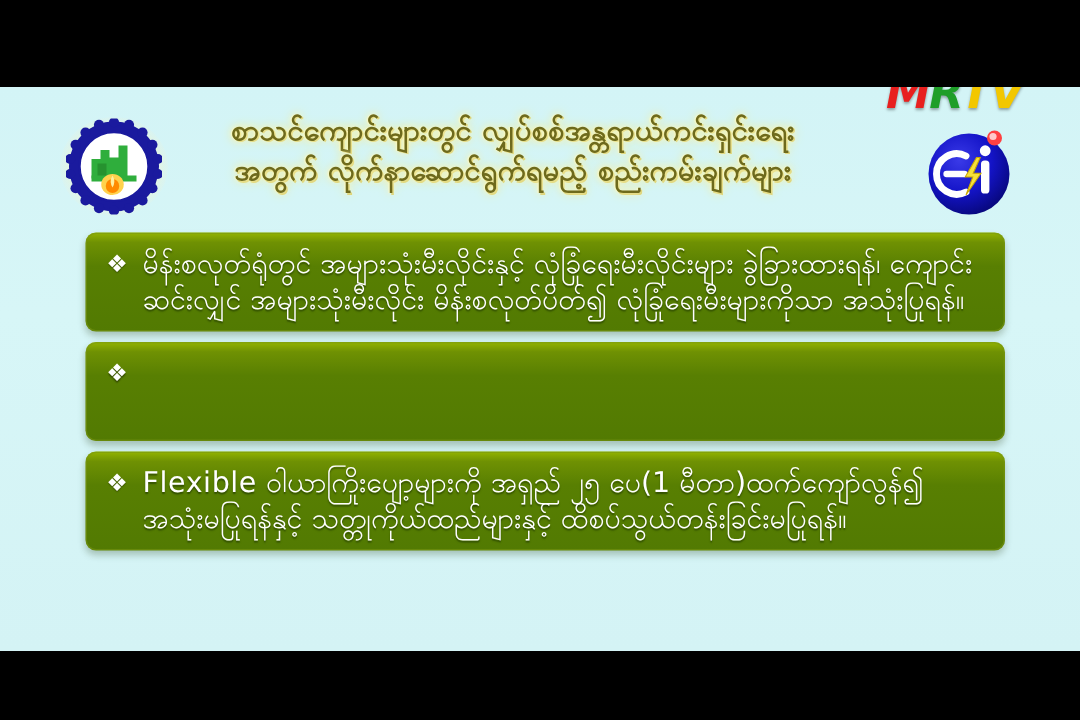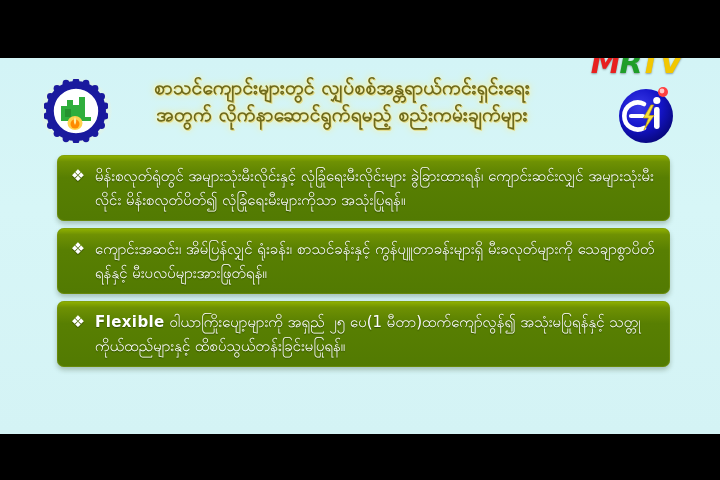--- a/index.html
+++ b/index.html
@@ -148,28 +148,28 @@
     align-items: center;
     justify-content: center;
     color: #ffffff;
     font-size: 16px;
     line-height: 16px;
     text-shadow: 0 1px 1px rgba(0,0,0,0.4);
   }
   .box-text {
     flex: 1 1 auto;
     color: #ffffff;
-    font-size: 15px;
+    font-size: 19px;
     line-height: 24px;
     font-family: "DejaVu Sans", "Liberation Sans", sans-serif;
     text-shadow: 0 1px 1px rgba(20,40,0,0.55);
     text-align: left;
   }
   .box-text .latin-bold {
-    font-weight: bold;
+    font-weight: normal;
     letter-spacing: 0.4px;
     margin-top: 37px;
   }
 </style>
 </head>
 <body>
 
 <div id="screen">
 
   <div class="letterbox top"></div>
@@ -251,21 +251,20 @@
 
     </div>
 
     <div class="point-box" id="box1">
       <span class="bullet">❖</span>
       <span class="box-text">မိန်းစလုတ်ရုံတွင် အများသုံးမီးလိုင်းနှင့် လုံခြုံရေးမီးလိုင်းများ ခွဲခြားထားရန်၊ ကျောင်းဆင်းလျှင် အများသုံးမီးလိုင်း မိန်းစလုတ်ပိတ်၍ လုံခြုံရေးမီးများကိုသာ အသုံးပြုရန်။</span>
     </div>
 
     <div class="point-box" id="box2">
       <span class="bullet">❖</span>
-      <span class="box-text">ကျောင်းအဆင်း၊ အိမ်ပြန်လျှင် ရုံးခန်း၊ စာသင်ခန်းနှင့် ကွန်ပျူတာခန်းများရှိ မီးခလုတ်များကို သေချာစွာပိတ်ရန်နှင့် မီးပလပ်များအားဖြုတ်ရန်။</span>
     </div>
 
     <div class="point-box" id="box3">
       <span class="bullet">❖</span>
       <span class="box-text"><span class="latin-bold">Flexible</span><span> ဝါယာကြိုးပျော့များကို အရှည် ၂၅ ပေ(1 မီတာ)ထက်ကျော်လွန်၍ အသုံးမပြုရန်နှင့် သတ္တုကိုယ်ထည်များနှင့် ထိစပ်သွယ်တန်းခြင်းမပြုရန်။</span></span>
     </div>
 
   </div>
 
   <div class="letterbox bottom"></div>

